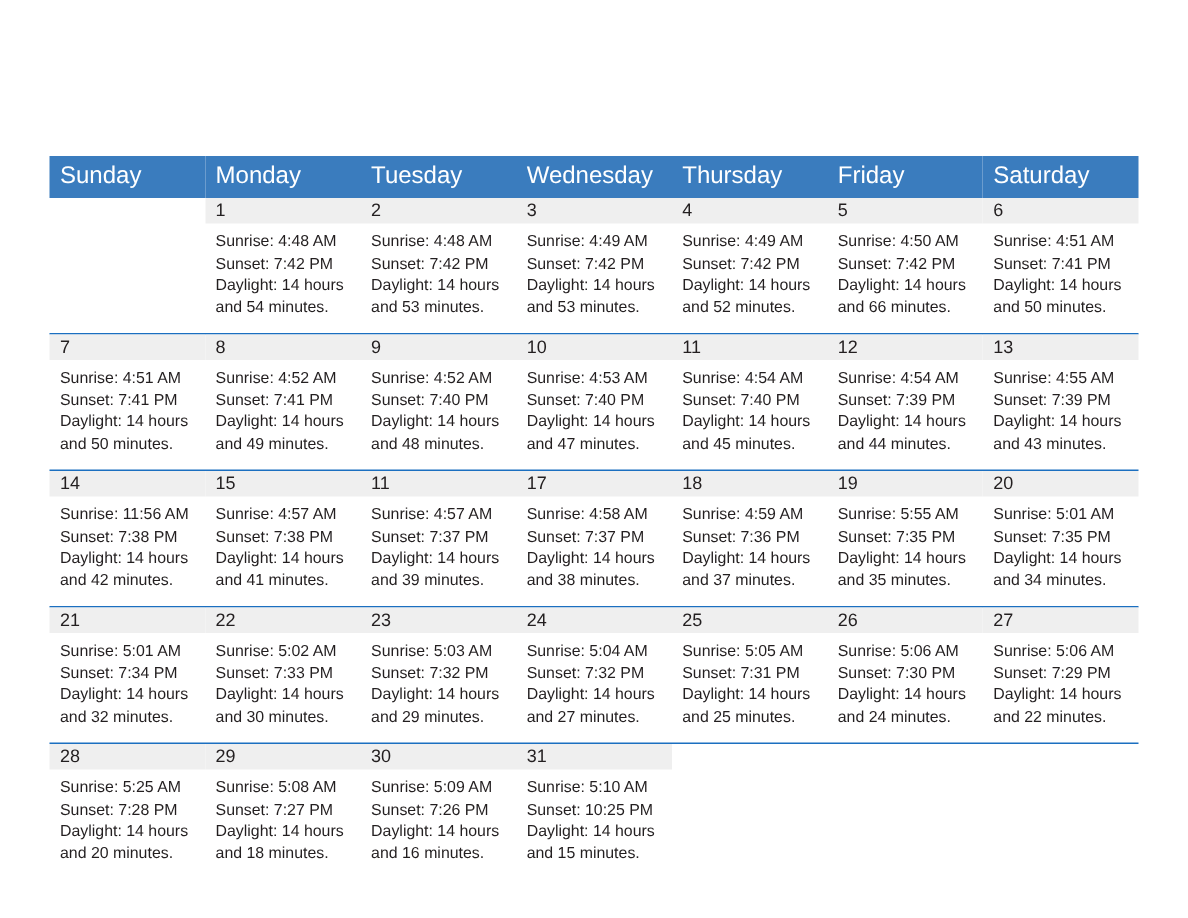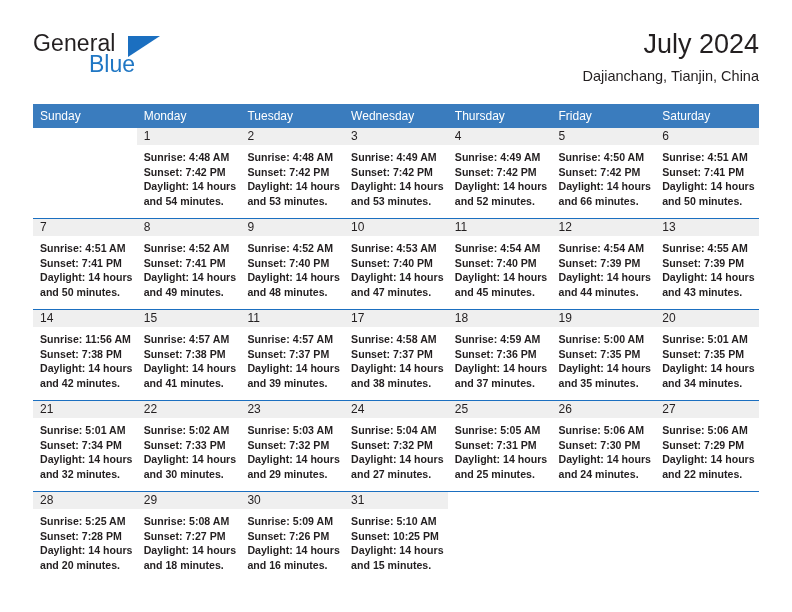--- a/index.html
+++ b/index.html
@@ -91,21 +91,21 @@
     width: 726px;
   }
   table.cal {
     border-collapse: collapse;
     width: 726px;
     table-layout: fixed;
   }
   thead th {
     background: #3a7cbe;
     color: #ffffff;
-    font-size: 12px;
+    font-size: 16px;
     font-weight: normal;
     text-align: left;
     padding: 5px 0 5px 7px;
     height: 14px;
     border: none;
   }
   tbody td {
     vertical-align: top;
     padding: 0;
     border: none;
@@ -133,48 +133,33 @@
     font-size: 12px;
     color: #231f20;
     padding: 1px 0 0 7px;
     line-height: 15px;
   }
   .info {
     padding: 5px 6px 0 7px;
     font-size: 10.6px;
     line-height: 14.6px;
     color: #231f20;
-    font-weight: bold;
   }
   .info div {
     white-space: nowrap;
   }
   .empty .daynum-strip {
     background: #ffffff;
   }
 </style>
 </head>
 <body>
 
 <div class="page">
 
-  <div class="top-bar">
-
-    <div class="brand">
-      <span class="brand-general">General</span>
-      <span class="brand-triangle"></span>
-      <span class="brand-blue">Blue</span>
-    </div>
-
-    <div class="title-block">
-      <div class="cal-title">July 2024</div>
-      <div class="cal-subtitle">Dajianchang, Tianjin, China</div>
-    </div>
-
-  </div>
 
   <div class="calendar">
     <table class="cal">
       <thead>
         <tr>
             <th>Sunday</th>
             <th>Monday</th>
             <th>Tuesday</th>
             <th>Wednesday</th>
             <th>Thursday</th>
@@ -435,21 +420,21 @@
                   <div>and 37 minutes.</div>
                 </div>
               </div>
             </td>
             <td>
               <div class="cell">
                 <div class="daynum-strip">
                   <div class="daynum">19</div>
                 </div>
                 <div class="info">
-                  <div>Sunrise: 5:00 AM</div>
+                  <div>Sunrise: 5:55 AM</div>
                   <div>Sunset: 7:35 PM</div>
                   <div>Daylight: 14 hours</div>
                   <div>and 35 minutes.</div>
                 </div>
               </div>
             </td>
             <td>
               <div class="cell">
                 <div class="daynum-strip">
                   <div class="daynum">20</div>

